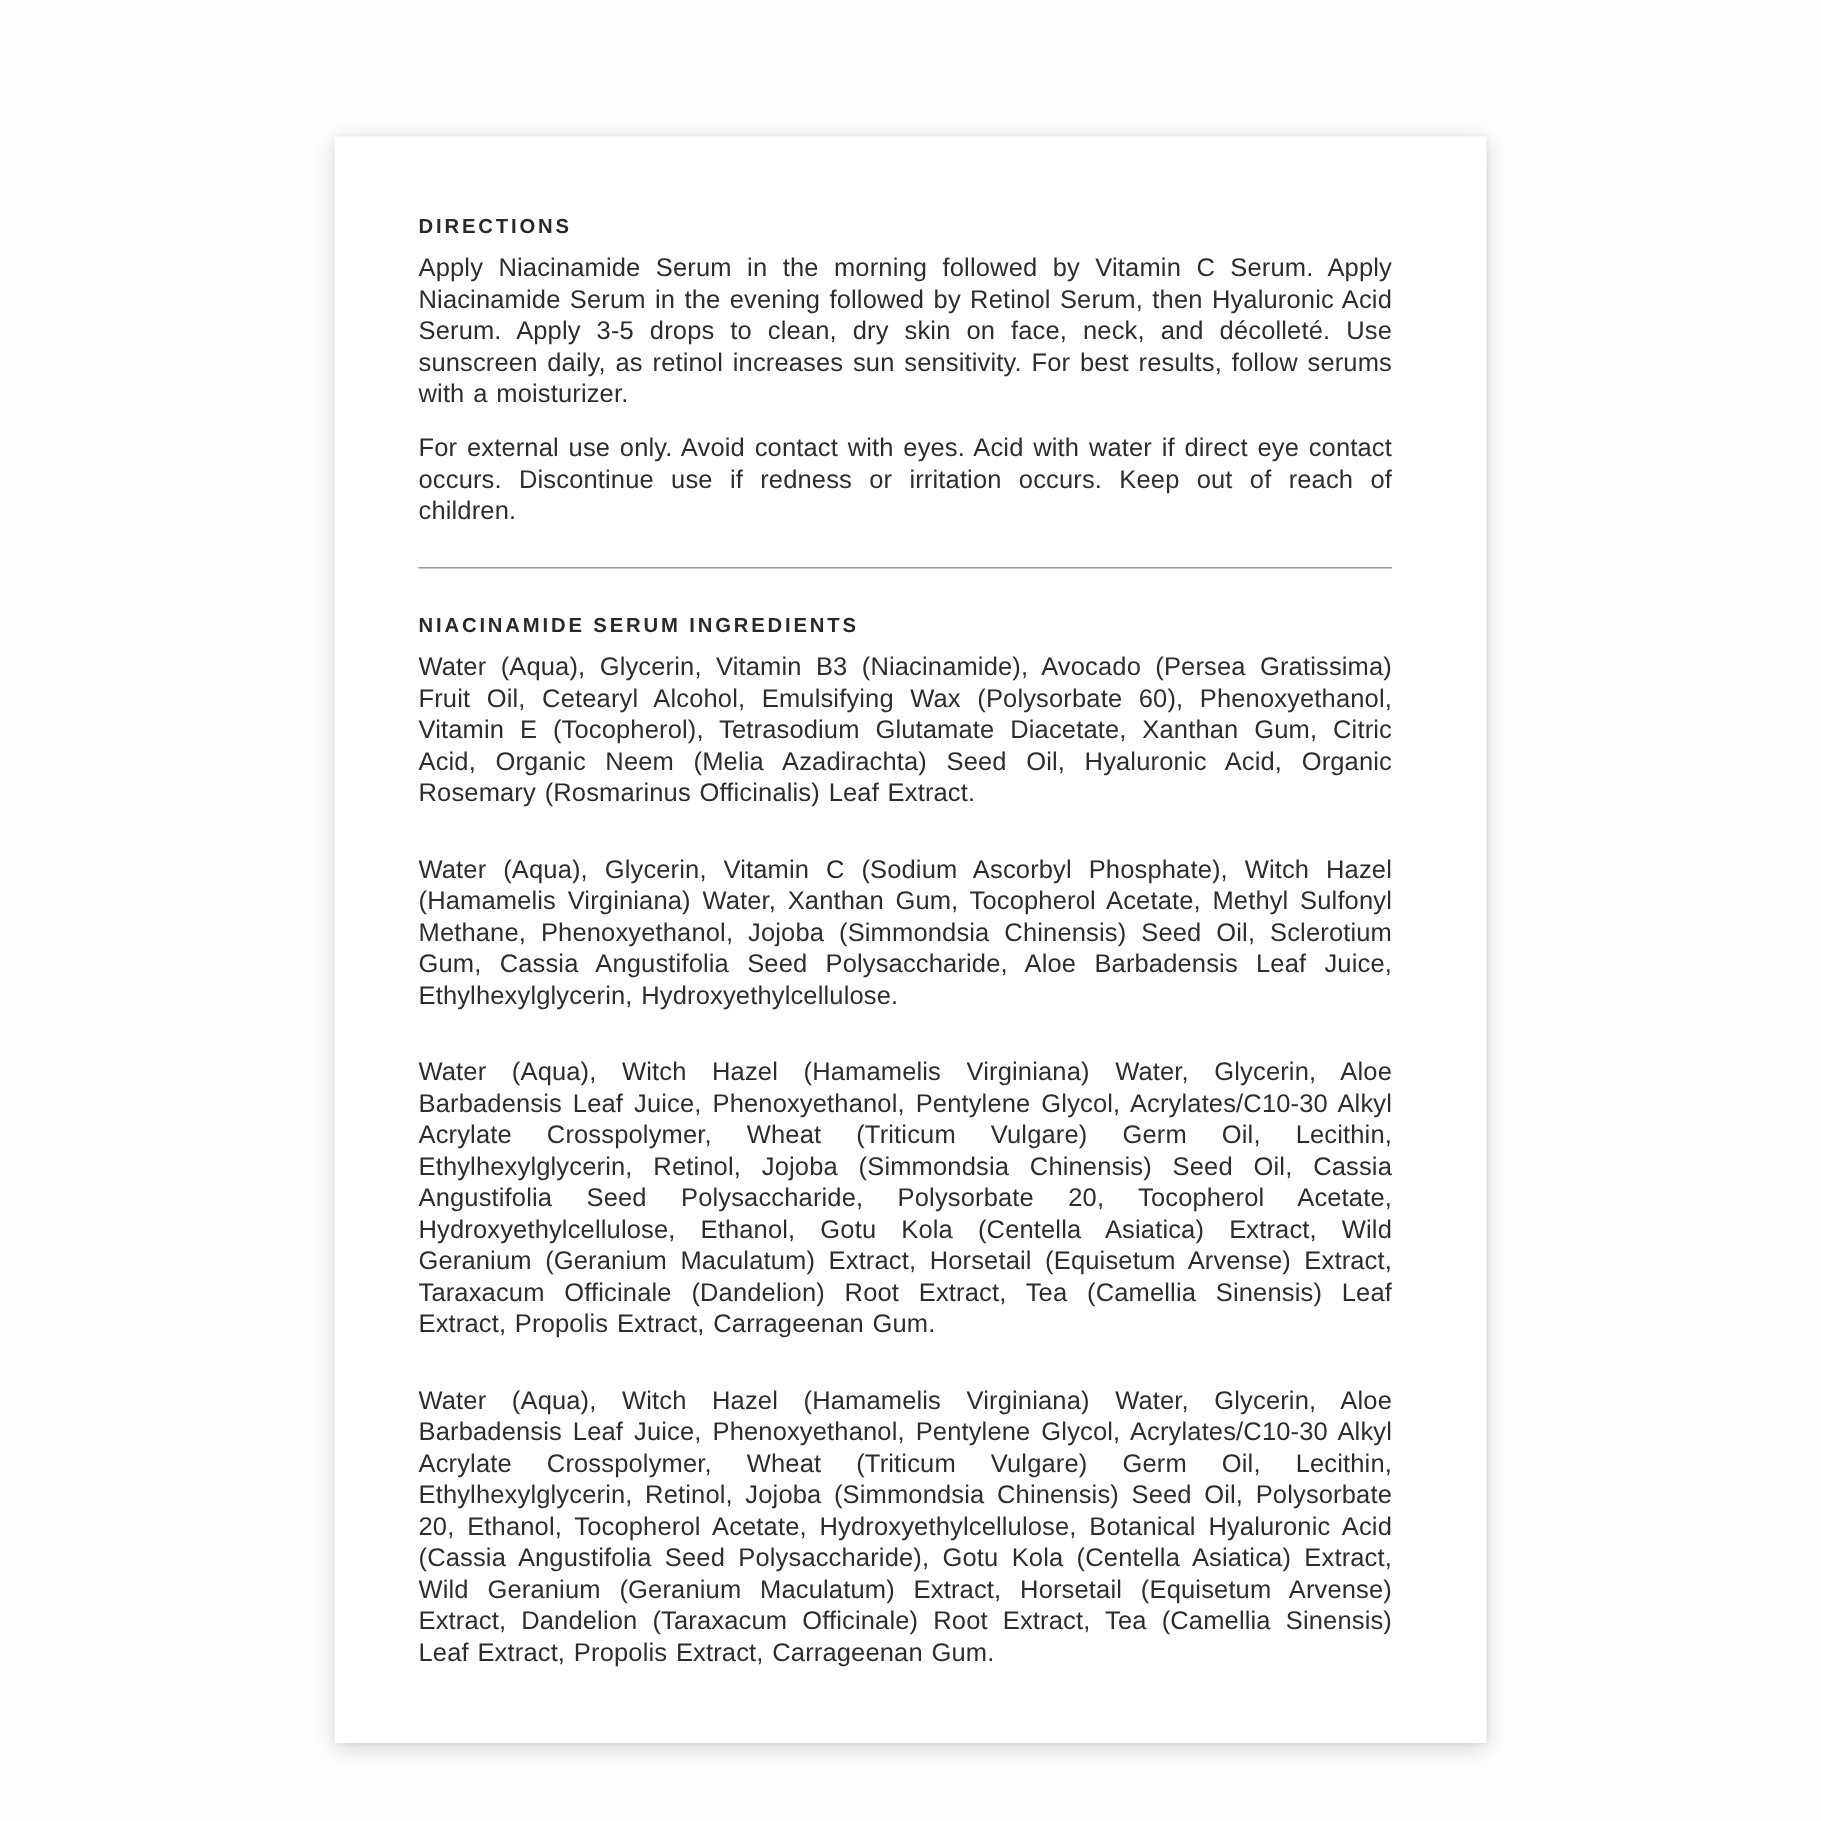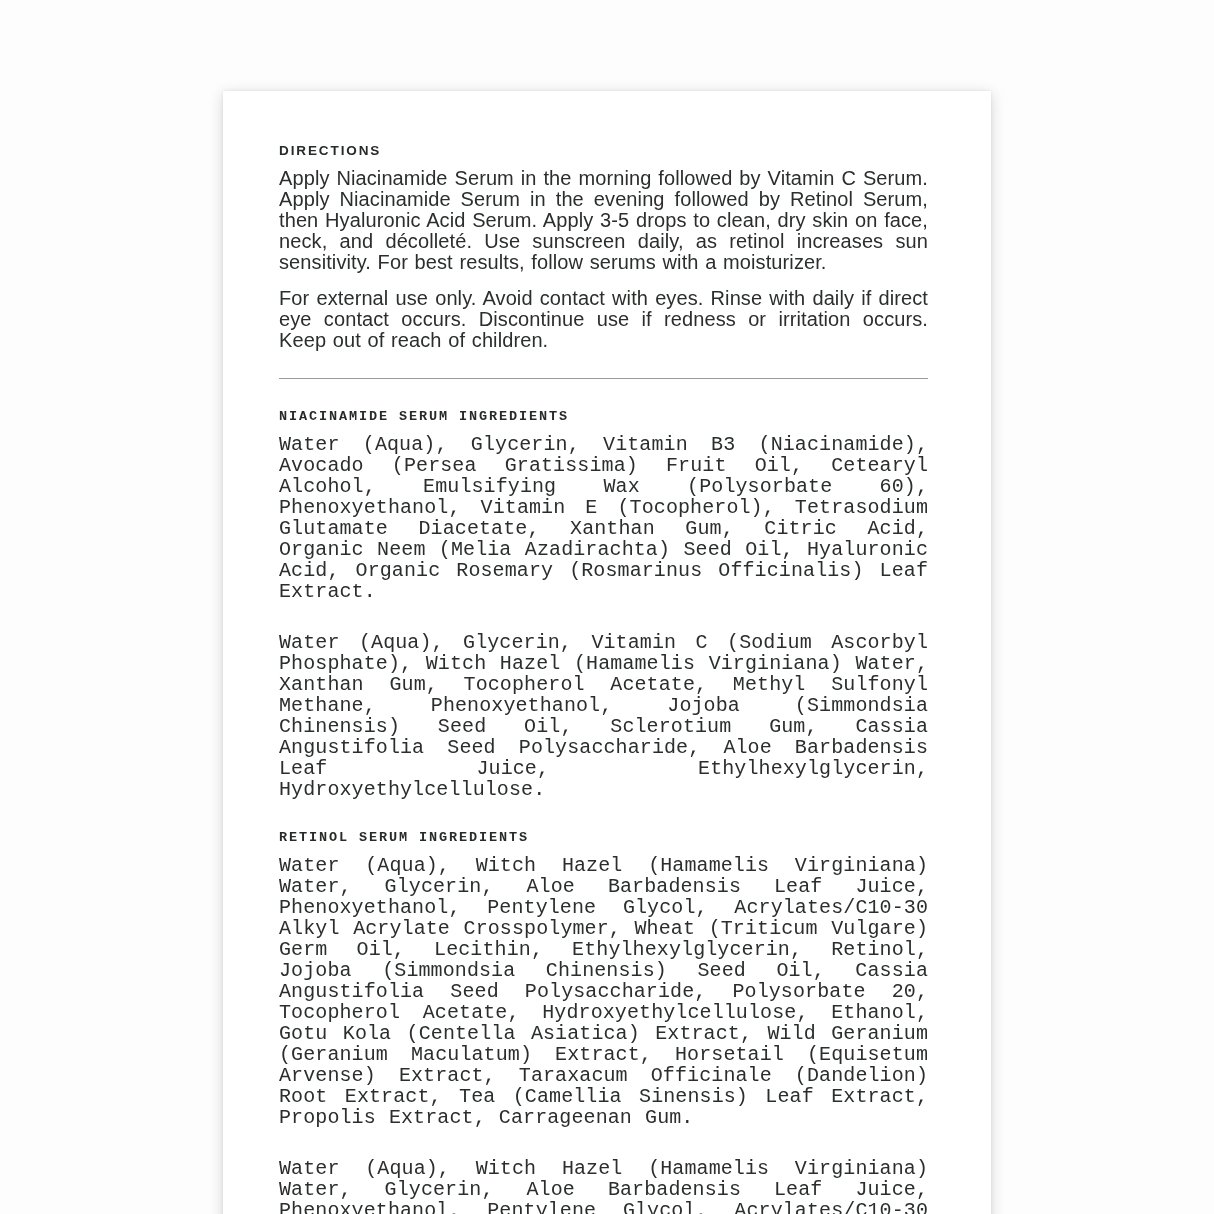--- a/index.html
+++ b/index.html
@@ -29,66 +29,64 @@
   }
   .section-heading {
     font-size: 13.5px;
     font-weight: 700;
     letter-spacing: 1.9px;
     color: #262b27;
     margin: 0 0 10px 0;
     text-transform: uppercase;
   }
   .body-text {
-    font-size: 20px;
+    font-size: 17px;
     line-height: 21px;
     color: #2b2f2c;
     text-align: justify;
     letter-spacing: 0.1px;
     word-spacing: 1px;
     margin: 0;
   }
   .para-gap {
     margin-top: 15px;
   }
   .divider {
     border: none;
     border-top: 1.5px solid #9b9b9b;
     margin: 27px 0 0 0;
   }
   .ingredient-section {
     margin-top: 30px;
-    font-family: Liberation Mono, monospace;
   }
 </style>
 </head>
 <body>
 
 <div class="page">
   <div class="label-card">
 
     <div>
       <h2 class="section-heading">DIRECTIONS</h2>
       <p class="body-text">Apply Niacinamide Serum in the morning followed by Vitamin C Serum. Apply Niacinamide Serum in the evening followed by Retinol Serum, then Hyaluronic Acid Serum. Apply 3-5 drops to clean, dry skin on face, neck, and décolleté. Use sunscreen daily, as retinol increases sun sensitivity. For best results, follow serums with a moisturizer.</p>
-      <p class="body-text para-gap">For external use only. Avoid contact with eyes. Rinse with daily if direct eye contact occurs. Discontinue use if redness or irritation occurs. Keep out of reach of children.</p>
+      <p class="body-text para-gap">For external use only. Avoid contact with eyes. Acid with water if direct eye contact occurs. Discontinue use if redness or irritation occurs. Keep out of reach of children.</p>
     </div>
 
     <hr class="divider">
 
     <div class="ingredient-section">
       <h2 class="section-heading">NIACINAMIDE SERUM INGREDIENTS</h2>
       <p class="body-text">Water (Aqua), Glycerin, Vitamin B3 (Niacinamide), Avocado (Persea Gratissima) Fruit Oil,  Cetearyl Alcohol, Emulsifying Wax (Polysorbate 60), Phenoxyethanol, Vitamin E (Tocopherol), Tetrasodium Glutamate Diacetate, Xanthan Gum, Citric Acid,  Organic Neem (Melia Azadirachta) Seed Oil, Hyaluronic Acid,  Organic Rosemary (Rosmarinus Officinalis) Leaf Extract.</p>
     </div>
 
     <div class="ingredient-section">
       <p class="body-text">Water (Aqua), Glycerin, Vitamin C (Sodium Ascorbyl Phosphate), Witch Hazel (Hamamelis Virginiana) Water, Xanthan Gum, Tocopherol Acetate, Methyl Sulfonyl Methane, Phenoxyethanol,  Jojoba (Simmondsia Chinensis) Seed Oil, Sclerotium Gum, Cassia Angustifolia Seed Polysaccharide, Aloe Barbadensis Leaf Juice, Ethylhexylglycerin, Hydroxyethylcellulose.</p>
     </div>
 
     <div class="ingredient-section">
-      <h2 class="section-heading">RETINOL SERUM INGREDIENTS</h2>
       <p class="body-text">Water (Aqua), Witch Hazel (Hamamelis Virginiana) Water, Glycerin, Aloe Barbadensis Leaf Juice, Phenoxyethanol, Pentylene Glycol, Acrylates/C10-30 Alkyl Acrylate Crosspolymer, Wheat (Triticum Vulgare) Germ Oil, Lecithin, Ethylhexylglycerin, Retinol, Jojoba (Simmondsia Chinensis) Seed Oil, Cassia Angustifolia Seed Polysaccharide, Polysorbate 20, Tocopherol Acetate, Hydroxyethylcellulose, Ethanol, Gotu Kola (Centella Asiatica) Extract, Wild Geranium (Geranium Maculatum) Extract, Horsetail (Equisetum Arvense) Extract, Taraxacum Officinale (Dandelion) Root Extract, Tea (Camellia Sinensis) Leaf Extract, Propolis Extract, Carrageenan Gum.</p>
     </div>
 
     <div class="ingredient-section">
       <p class="body-text">Water (Aqua), Witch Hazel (Hamamelis Virginiana) Water, Glycerin, Aloe Barbadensis Leaf Juice, Phenoxyethanol, Pentylene Glycol, Acrylates/C10-30 Alkyl Acrylate Crosspolymer, Wheat (Triticum Vulgare) Germ Oil, Lecithin, Ethylhexylglycerin, Retinol, Jojoba (Simmondsia Chinensis) Seed Oil, Polysorbate 20, Ethanol, Tocopherol Acetate, Hydroxyethylcellulose, Botanical Hyaluronic Acid (Cassia Angustifolia Seed Polysaccharide), Gotu Kola (Centella Asiatica) Extract, Wild Geranium (Geranium Maculatum) Extract, Horsetail (Equisetum Arvense) Extract, Dandelion (Taraxacum Officinale) Root Extract, Tea (Camellia Sinensis) Leaf Extract, Propolis Extract, Carrageenan Gum.</p>
     </div>
 
   </div>
 </div>
 

